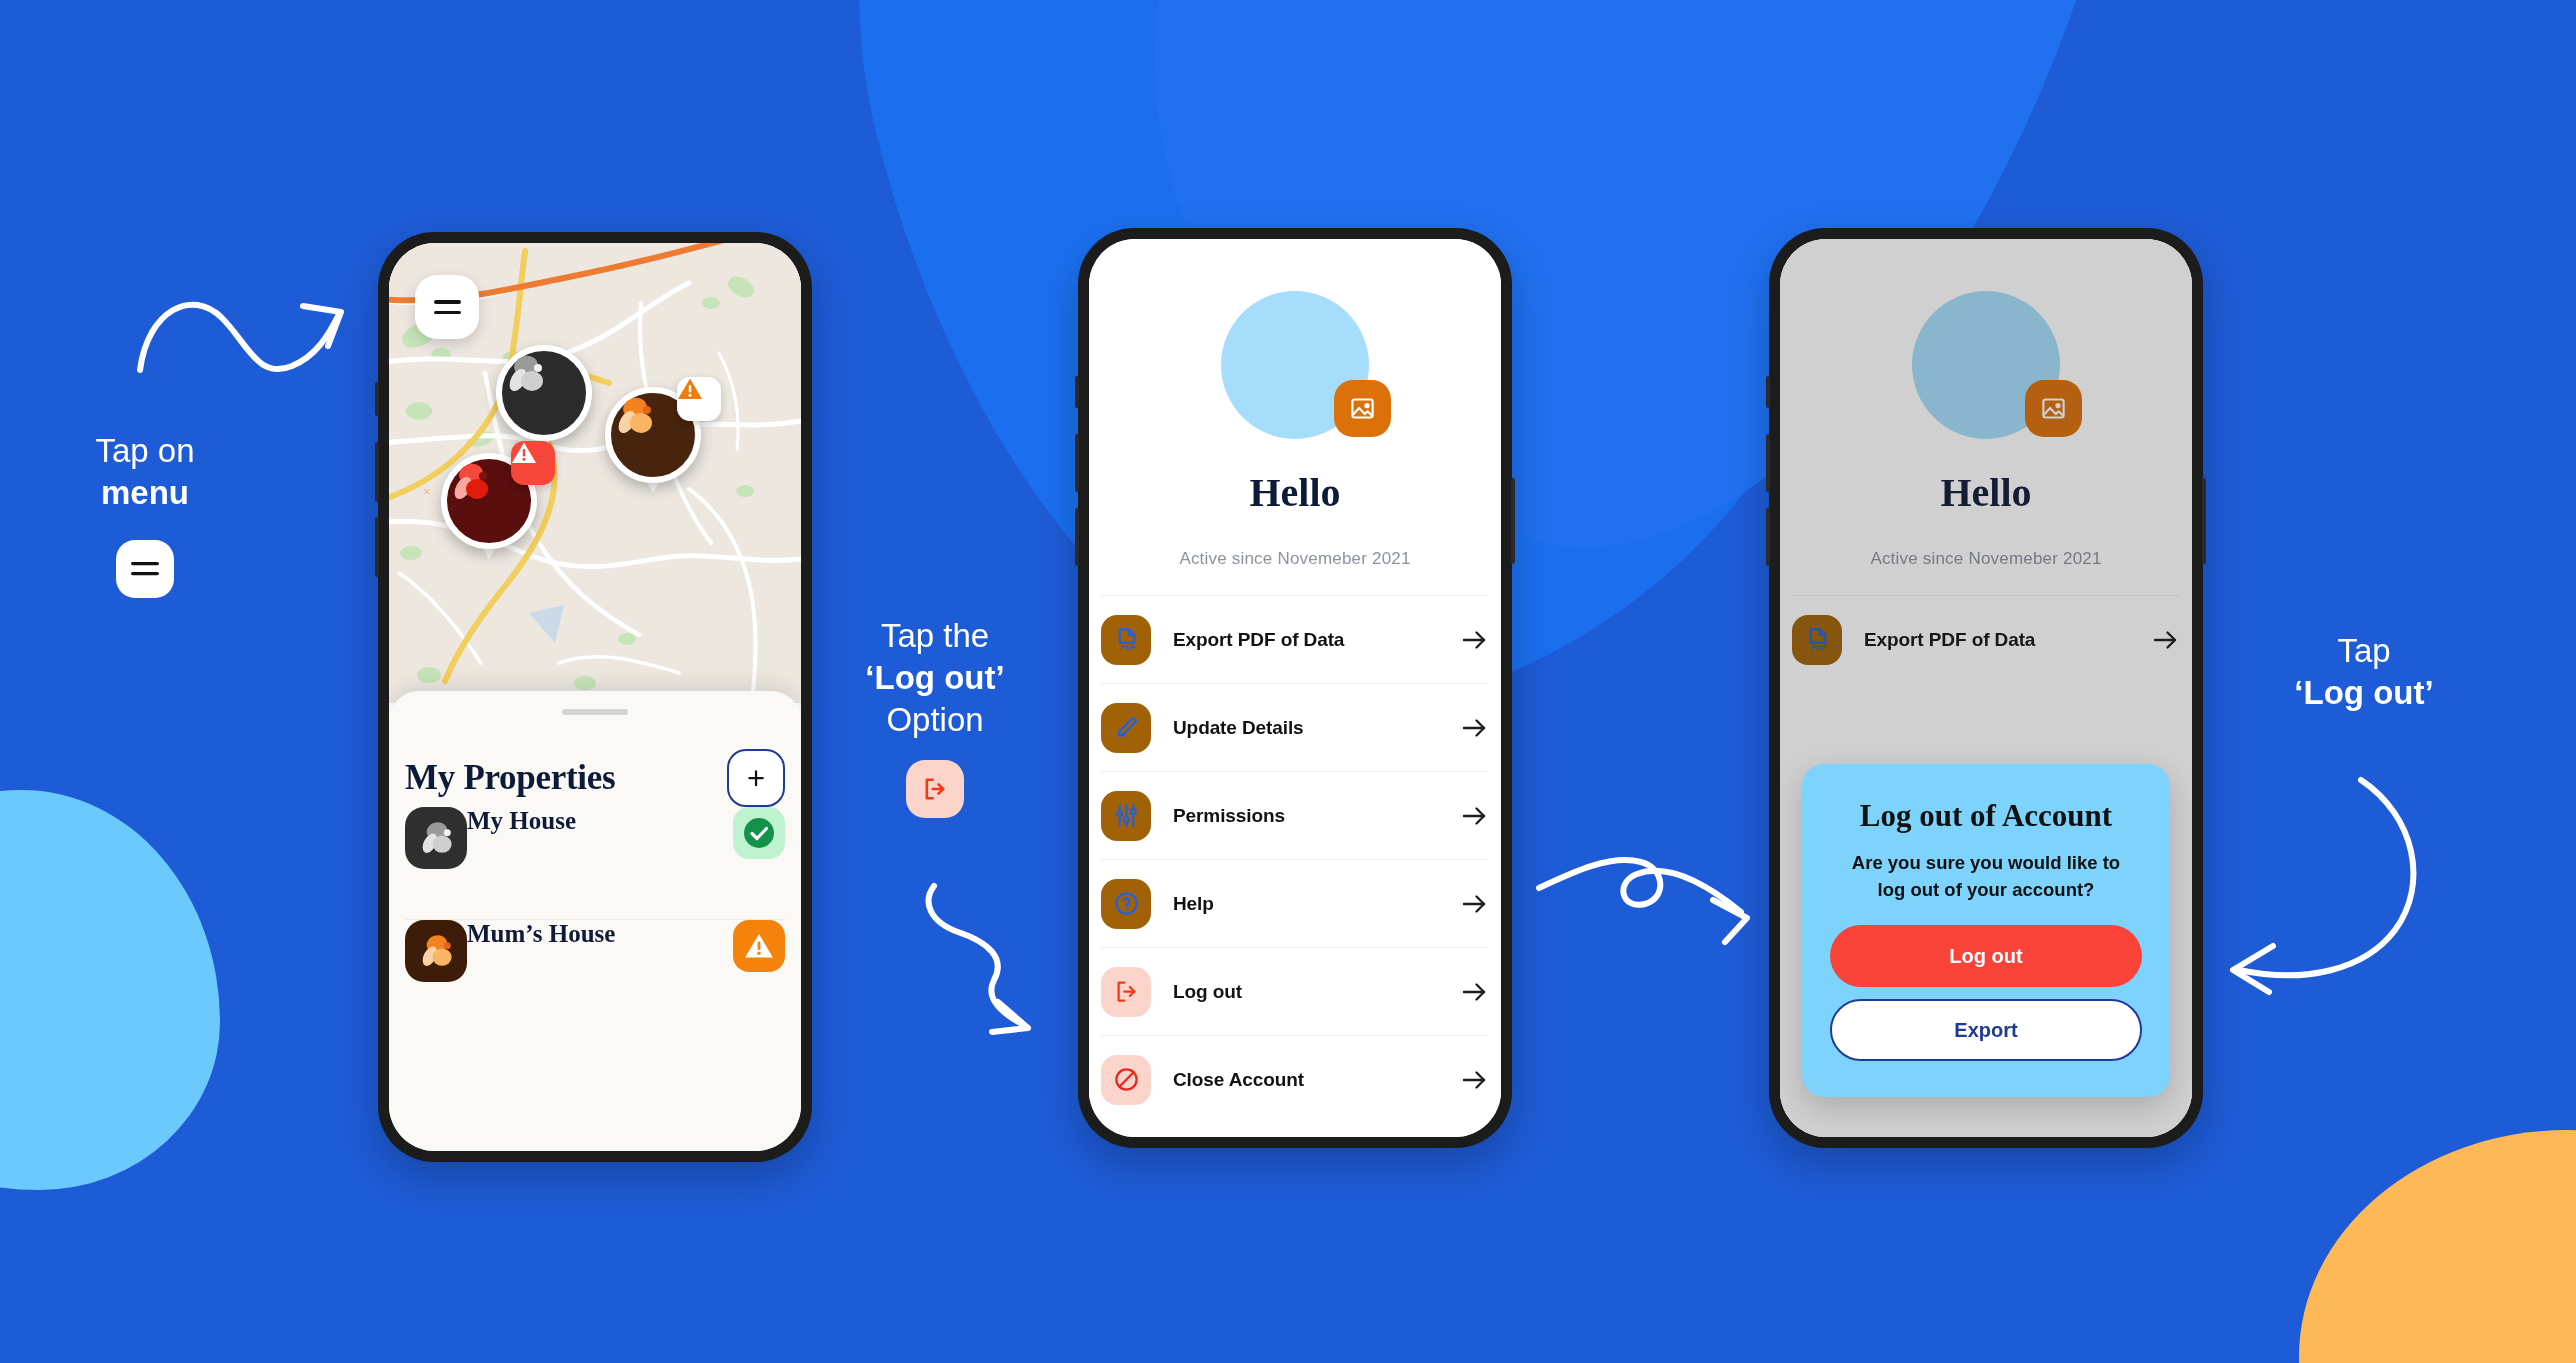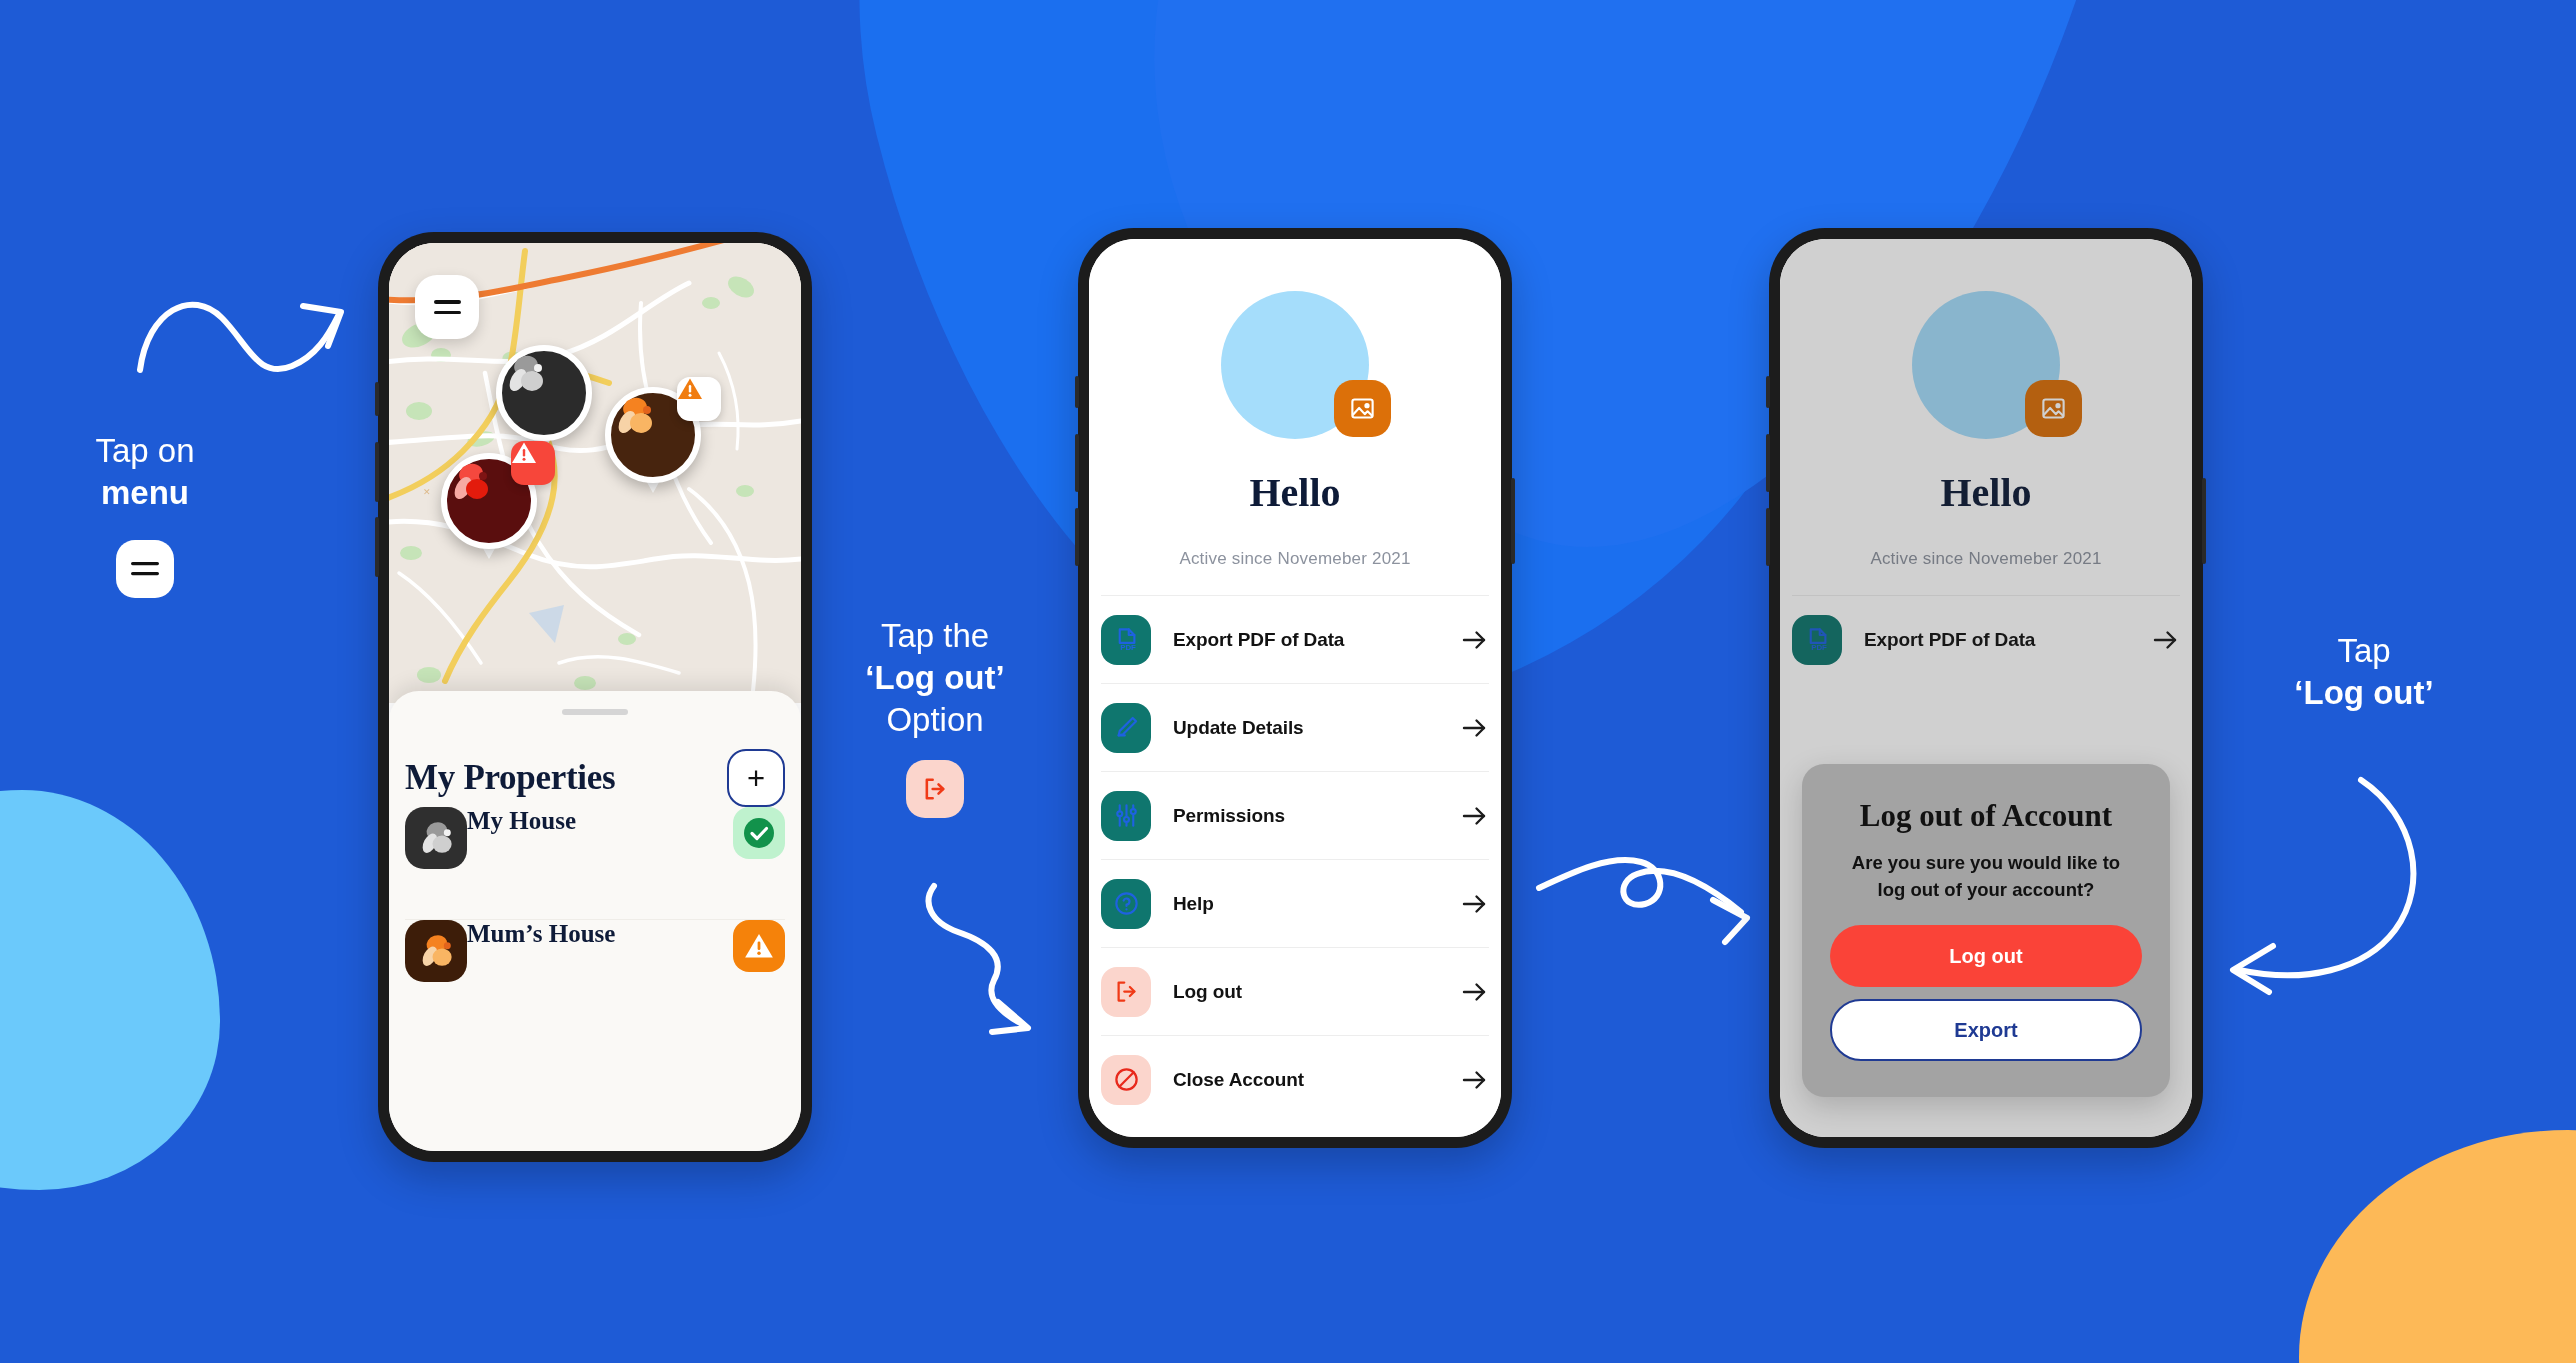--- a/index.html
+++ b/index.html
@@ -200,30 +200,30 @@
     display: flex; align-items: center;
     height: 88px;
     border-top: 1px solid #EDEDED;
     gap: 22px;
   }
   .menu-ico {
     width: 50px; height: 50px; border-radius: 16px;
     flex: 0 0 50px;
     display:flex; align-items:center; justify-content:center;
   }
-  .menu-ico.blue { background: #0f766e; }
+  .menu-ico.blue { background: #a16207; font-style: italic; }
   .menu-ico.red  { background: #FBD5CC; }
   .menu-label { flex: 1; font-size: 19px; font-weight: 700; color: #121212; letter-spacing: -0.1px; }
   .menu-arrow { width: 30px; height: 30px; flex: 0 0 30px; }
 
   
   .dim { position: absolute; inset: 0; background: rgba(40,40,40,0.22); z-index: 8; }
   .modal {
     position: absolute; left: 22px; right: 22px; bottom: 40px;
-    background: #a3a3a3; border-radius: 22px;
+    background: #7dd3fc; border-radius: 22px;
     padding: 34px 28px 36px;
     z-index: 9;
     box-shadow: 0 10px 30px rgba(0,0,0,0.18);
   }
   .modal-title {
     text-align: center;
     font-family: "Liberation Serif", serif;
     font-weight: 700; font-size: 31px; color: #111;
   }
   .modal-body {

